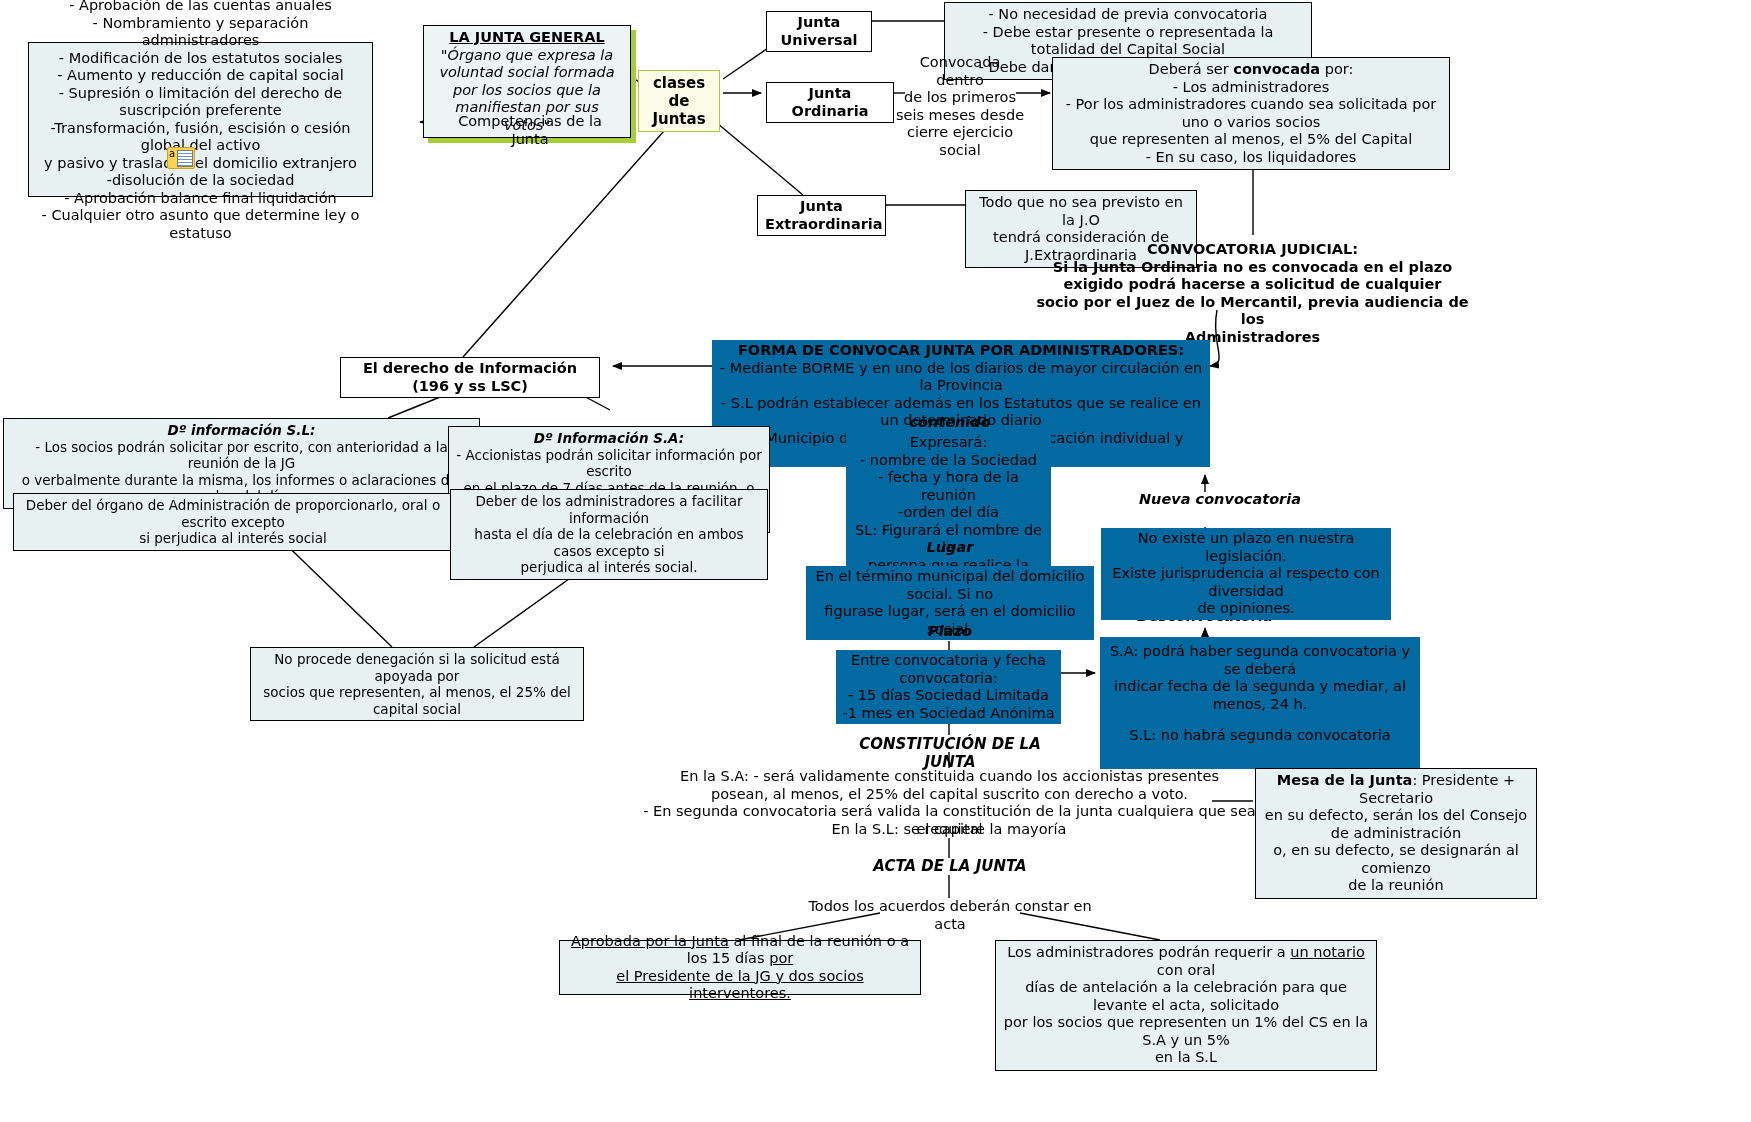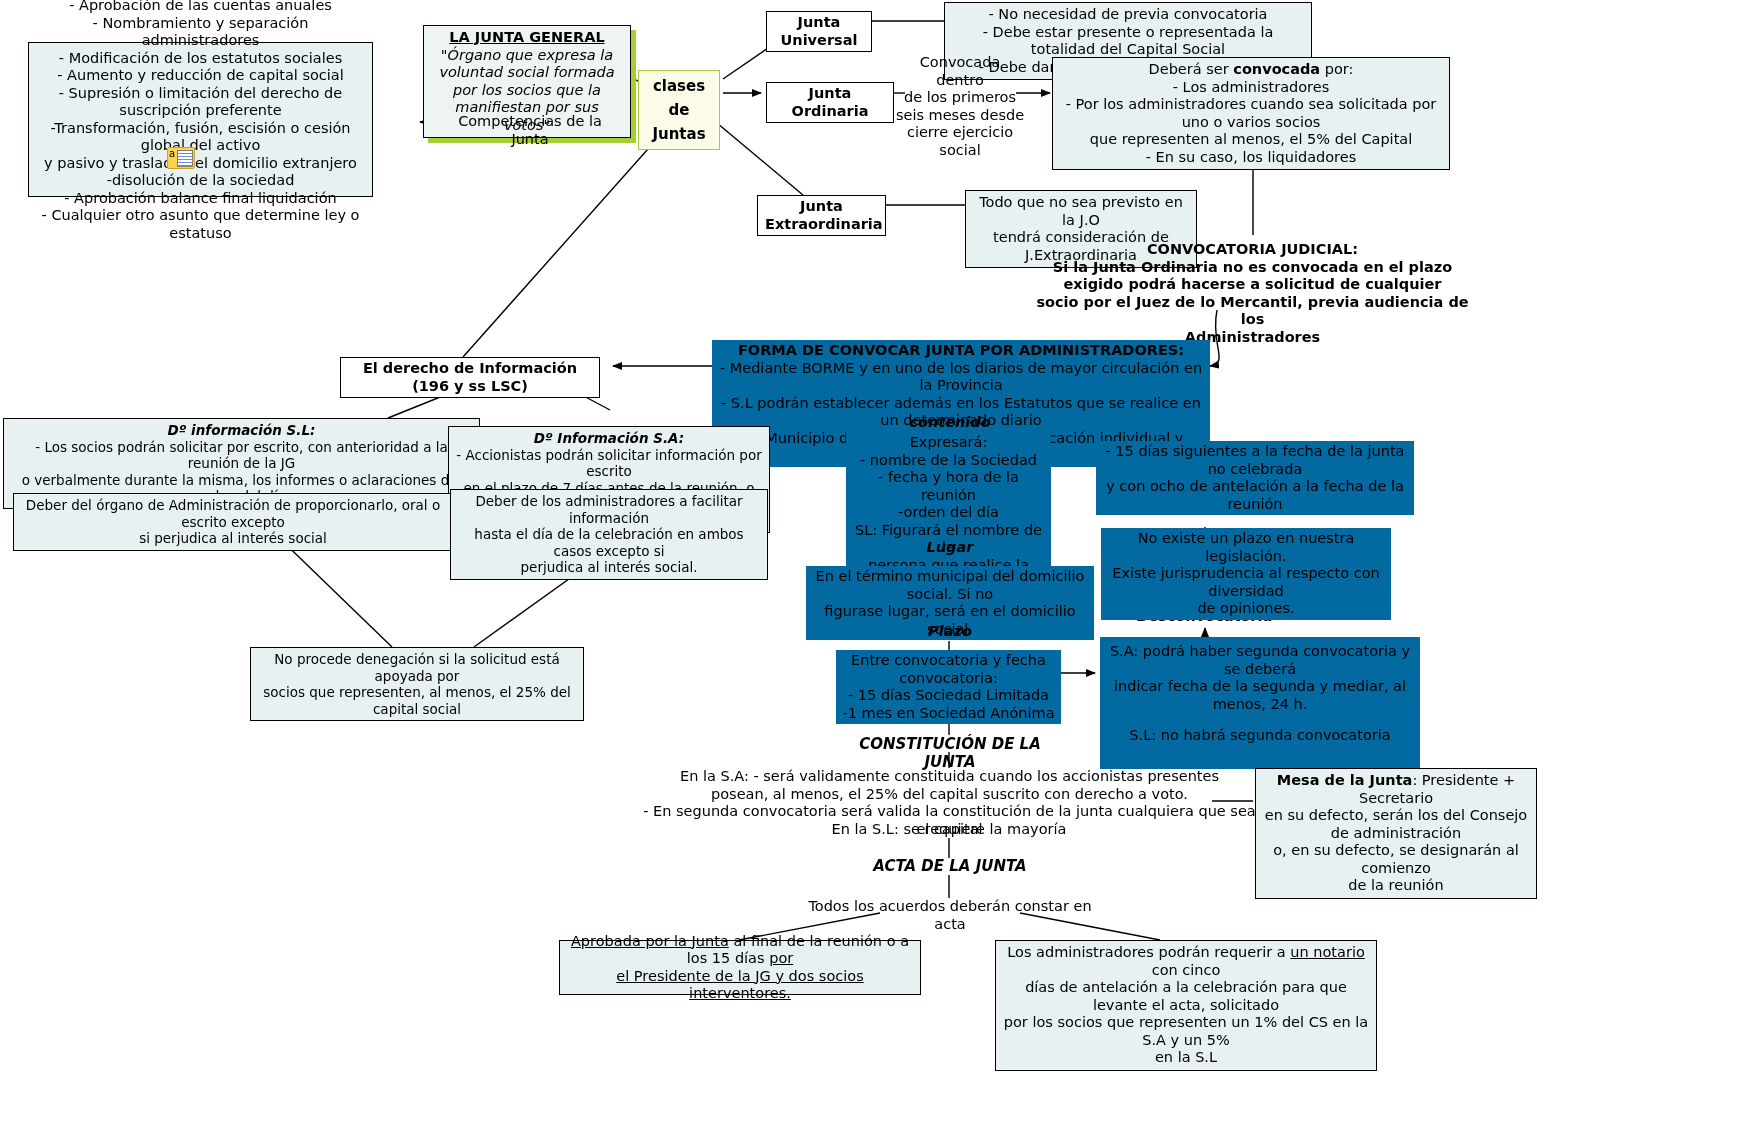--- a/index.html
+++ b/index.html
@@ -26,21 +26,21 @@
 
   .fs13{font-size:13.5px;line-height:16.5px;}
   .fs14{font-size:14.5px;line-height:17.5px;}
   .fs15{font-size:15px;line-height:18px;}
 
   
   #junta-general{background:#eef3f4;border:1.5px solid #000;
      box-shadow:5px 5px 0 0 #a6ce39;padding:3px 8px;}
   
   #clases-juntas{background:#fbfbe8;border:1.5px solid #a6ce39;
-     padding:3px 8px;font-weight:bold;font-size:15px;line-height:24px;}
+     padding:3px 8px;font-weight:bold;font-size:15px;line-height:18px;}
 
   .note-icon{position:absolute;width:26px;height:20px;background:#ffd24d;
      border:1px solid #c8a02a;border-radius:2px;}
   .note-icon::before{content:"";position:absolute;left:9px;top:2px;width:14px;height:15px;
      background:repeating-linear-gradient(#fff,#fff 2px,#6a8fd6 2px,#6a8fd6 3px);
      border:1px solid #7b7b7b;}
   .note-icon::after{content:"a";position:absolute;left:1px;top:0px;font-size:10px;
      font-family:"DejaVu Sans",sans-serif;color:#000;}
 </style>
 </head>
@@ -282,24 +282,20 @@
 <div class="node plain fs14" style="left:1101px;top:528px;width:290px;">
   <div>No existe un plazo en nuestra legislación.</div>
   <div>Existe jurisprudencia al respecto con diversidad</div>
   <div>de opiniones.</div>
 </div>
 
 <div class="node bare fs14 bi" style="left:1125px;top:491px;width:190px;">
   <span>Nueva convocatoria</span>
 </div>
 
-<div class="node plain fs14" style="left:1096px;top:441px;width:318px;">
-  <div>- 15 días siguientes a la fecha de la junta no celebrada</div>
-  <div>y con ocho de antelación a la fecha de la reunión</div>
-</div>
 
 <div class="node bare fs15 bi" style="left:859px;top:735px;width:182px;">
   <span>CONSTITUCIÓN DE LA JUNTA</span>
 </div>
 
 <div class="node bare fs14" style="left:637px;top:768px;width:625px;">
   <div>En la S.A: - será validamente constituida cuando los accionistas presentes</div>
   <div>posean, al menos, el 25% del capital suscrito con derecho a voto.</div>
   <div>- En segunda convocatoria será valida la constitución de la junta cualquiera que sea el capital</div>
 </div>
@@ -324,19 +320,19 @@
 </div>
 
 <div class="node box fs14" style="left:559px;top:940px;width:362px;height:55px;display:flex;align-items:center;justify-content:center;">
   <div>
     <div><span class="u">Aprobada por la Junta</span><span> al final de la reunión o a los 15 días </span><span class="u">por</span></div>
     <div class="u">el Presidente de la JG y dos socios interventores.</div>
   </div>
 </div>
 
 <div class="node box fs14" style="left:995px;top:940px;width:382px;">
-  <div><span>Los administradores podrán requerir a </span><span class="u">un notario</span><span> con cinco</span></div>
+  <div><span>Los administradores podrán requerir a </span><span class="u">un notario</span><span> con oral</span></div>
   <div>días de antelación a la celebración para que levante el acta, solicitado</div>
   <div>por los socios que representen un 1% del CS en la S.A y un 5%</div>
   <div>en la S.L</div>
 </div>
 
 </div>
 
 </body></html>

